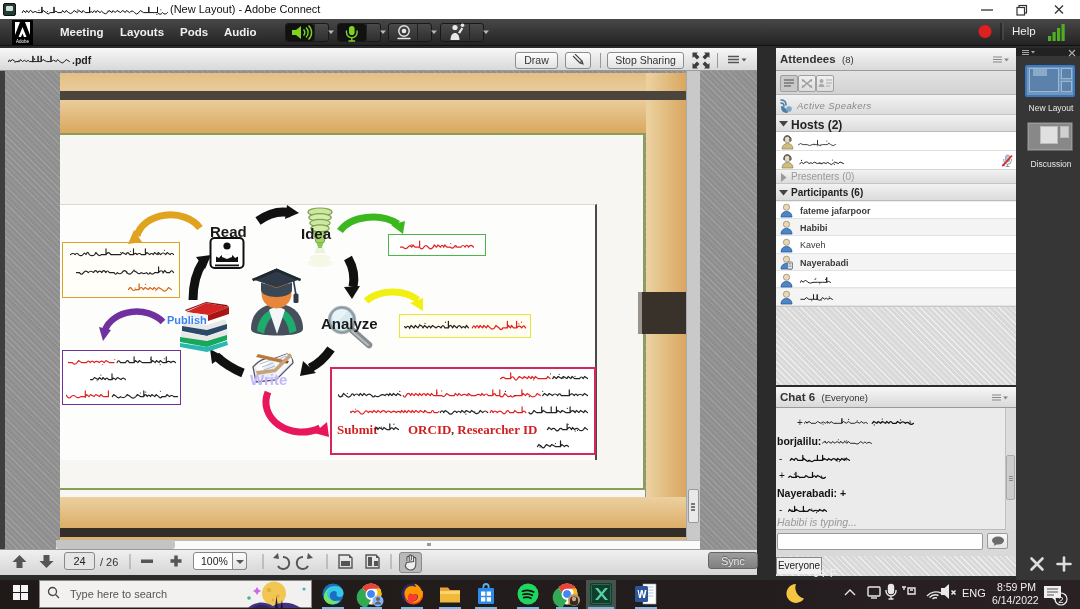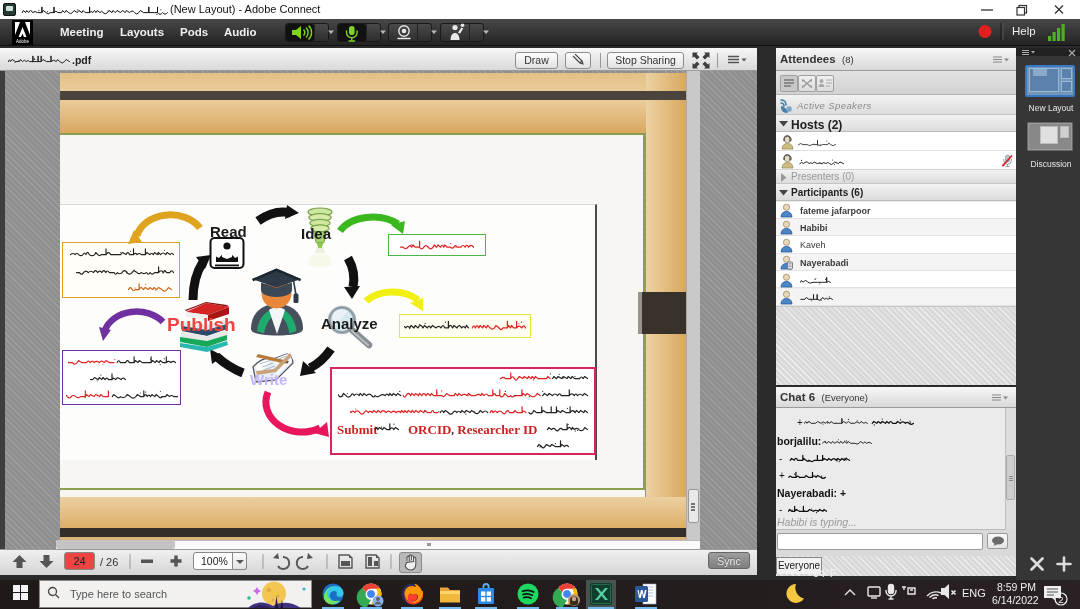--- a/index.html
+++ b/index.html
@@ -283,21 +283,21 @@
     <svg width="33" height="13" viewBox="0 0 33 13" style="position:absolute;left:0;top:0">
       <path d="M32.5 8.6 Q30.4 6.2 28.4 8.6 L25.8 6.5 L24.5 8.6 L24.5 2.9 L24.5 8.6 L19.3 8.6 L15.8 6.5 L14.0 8.6 L10.5 6.5 L8.8 8.6 Q7.2 11.1 5.6 8.6 L2.8 6.5 L1.5 8.6" fill="none" stroke="#222" stroke-width="1.2" stroke-linecap="round" stroke-linejoin="round"></path>
       <circle cx="4.5" cy="7.9" r="0.60" fill="#222"></circle>
       <circle cx="4.0" cy="9.1" r="0.60" fill="#222"></circle>
       <circle cx="19.5" cy="5.6" r="0.60" fill="#222"></circle>
     </svg>
   </div>
 <div class="ab" style="left:210px;top:223px;font-size:15px;font-weight:bold;color:#1a1a1a;z-index:6">Read</div>
 <div class="ab" style="left:301px;top:225px;font-size:15px;font-weight:bold;color:#1a1a1a;z-index:6">Idea</div>
 <div class="ab" style="left:321px;top:315px;font-size:15px;font-weight:bold;color:#1a1a1a;z-index:6">Analyze</div>
-<div class="ab" style="left:167px;top:314px;font-size:19px;font-weight:bold;color:#ef4444;z-index:6">Publish</div>
+<div class="ab" style="left:167px;top:314px;font-size:11px;font-weight:bold;color:#3b82f6;z-index:6">Publish</div>
 <div class="ab" style="left:250px;top:371px;font-size:15px;font-weight:bold;color:#c4b5fd;z-index:6">Write</div>
 <svg class="ab" style="left:0;top:0" width="757" height="560" viewBox="0 0 757 560">
 <defs>
 <marker id="none"></marker>
 </defs>
 
 <path d="M137 236 A 34 26 0 0 1 200 228" fill="none" stroke="#dfa31f" stroke-width="7"></path>
 <path d="M128 244l14-2-8-12z" fill="#dfa31f"></path>
 
 <path d="M258 221 Q 275 209 291 213" fill="none" stroke="#111" stroke-width="9"></path>
@@ -422,31 +422,31 @@
     </g>
 <g fill="#555">
       <path d="M366 6h10l3 3v10h-13z" fill="none" stroke="#555" stroke-width="1.4"></path>
       <path d="M376 6l3 3h-3z"></path>
       <rect x="368" y="8" width="4" height="9"></rect>
       <rect x="374" y="12" width="4" height="5"></rect>
     </g>
 <path d="M391 5v15" stroke="#999" stroke-width="1"></path>
 
 </svg>
-<div class="ab" style="left:64px;top:552px;width:31px;height:18px;background:#ef4444;border:1px solid #888;border-radius:3px;font-size:11px;color:#222;text-align:center;line-height:17px">24</div>
+<div class="ab" style="left:64px;top:552px;width:31px;height:18px;background:#e5e5e5;border:1px solid #888;border-radius:3px;font-size:11px;color:#222;text-align:center;line-height:17px">24</div>
 <div class="ab" style="left:193px;top:552px;width:54px;height:18px;background:#fff;border:1px solid #888;border-radius:3px;font-size:10.5px;color:#222;text-align:left;padding-left:7px;line-height:17px">100%</div>
 <div class="ab" style="left:232px;top:552px;width:15px;height:18px;background:linear-gradient(#fbfbfb,#e3e3e3);border:1px solid #888;border-radius:0 3px 3px 0"></div>
 <svg class="ab" style="left:235px;top:559px" width="10" height="6" viewBox="0 0 10 6">
     <path d="M1 1l4 4 4-4z" fill="#555"></path>
   </svg>
 <div class="ab" style="left:399px;top:551.5px;width:23px;height:21px;background:#b9b9b9;border:1px solid #8a8a8a;border-radius:3px"></div>
 <svg class="ab" style="left:402px;top:553px" width="17" height="18" viewBox="0 0 17 18">
     <path d="M5 8V4.5a1.1 1.1 0 0 1 2.2 0V8M7.2 7V3a1.1 1.1 0 0 1 2.2 0v4M9.4 7V3.8a1.1 1.1 0 0 1 2.2 0V8.5M11.6 8.5V5.5a1.1 1.1 0 0 1 2.2 0V11c0 3.5-2 6-5 6s-4.6-1.6-5.6-4L4.5 9.5z" fill="#efefef" stroke="#555" stroke-width="1.1"></path>
   </svg>
-<div class="ab" style="left:708px;top:552px;width:42px;height:17px;background:linear-gradient(#9e9e9e,#7f7f7f);border:1px solid #666;border-radius:3px;font-size:10.5px;color:#e8e8e8;text-align:center;line-height:16px;text-shadow:0 -1px 1px #555">Sync</div>
+<div class="ab" style="left:708px;top:552px;width:50px;height:17px;background:linear-gradient(#9e9e9e,#7f7f7f);border:1px solid #666;border-radius:3px;font-size:10.5px;color:#e8e8e8;text-align:center;line-height:16px;text-shadow:0 -1px 1px #555">Sync</div>
 <div class="ab" style="left:776px;top:48px;width:240px;height:337px;background:#ededed"></div>
 <div class="ab phead" style="left:776px;top:48px;width:240px;height:23px"></div>
 <div class="ab" style="left:780px;top:53px;font-size:11.5px;font-weight:bold;color:#333">Attendees&nbsp; <span style="font-size:9.5px;font-weight:normal">(8)</span></div>
 <svg class="ab" style="left:993px;top:56px" width="16" height="8" viewBox="0 0 16 8">
     <path d="M0 1h9M0 3.5h9M0 6h9" stroke="#888" stroke-width="1.2"></path>
     <path d="M11 2.5l2.5 3 2.5-3z" fill="#888"></path>
   </svg>
 <div class="ab" style="left:776px;top:71px;width:240px;height:24px;background:linear-gradient(#e3e3e3,#d2d2d2);border-bottom:1px solid #b5b5b5"></div>
 <div class="ab" style="left:780px;top:75px;width:18px;height:17px;background:#c9c9c9;border:1px solid #a0a0a0;border-radius:2px"></div>
 <div class="ab" style="left:798px;top:75px;width:18px;height:17px;background:linear-gradient(#f0f0f0,#dcdcdc);border:1px solid #a0a0a0;border-radius:2px"></div>

